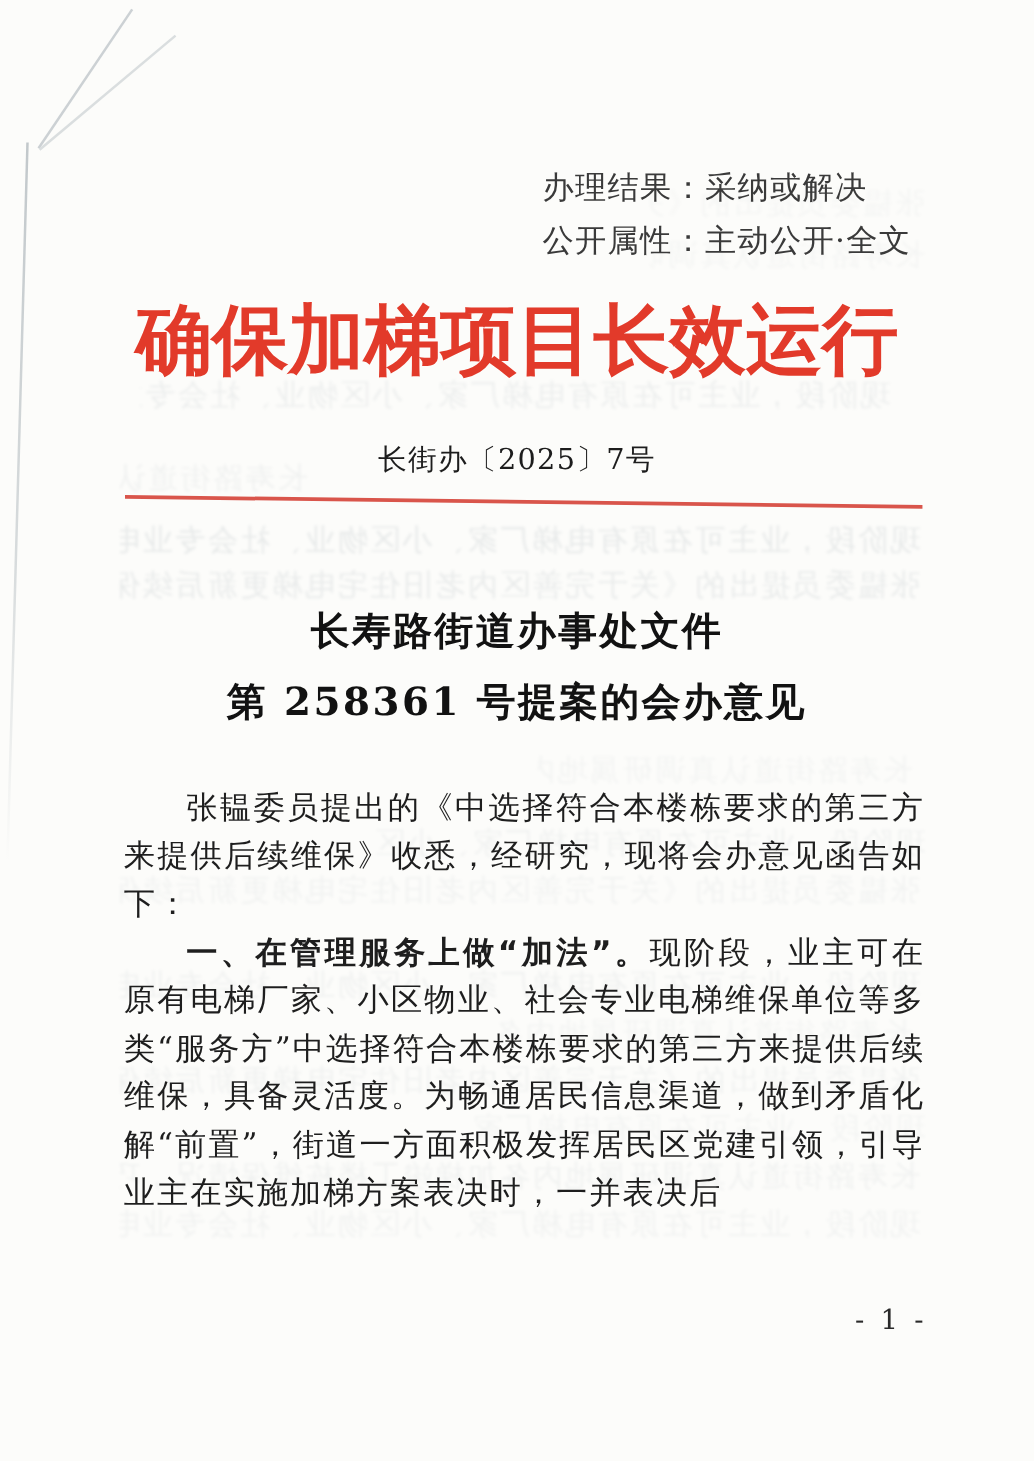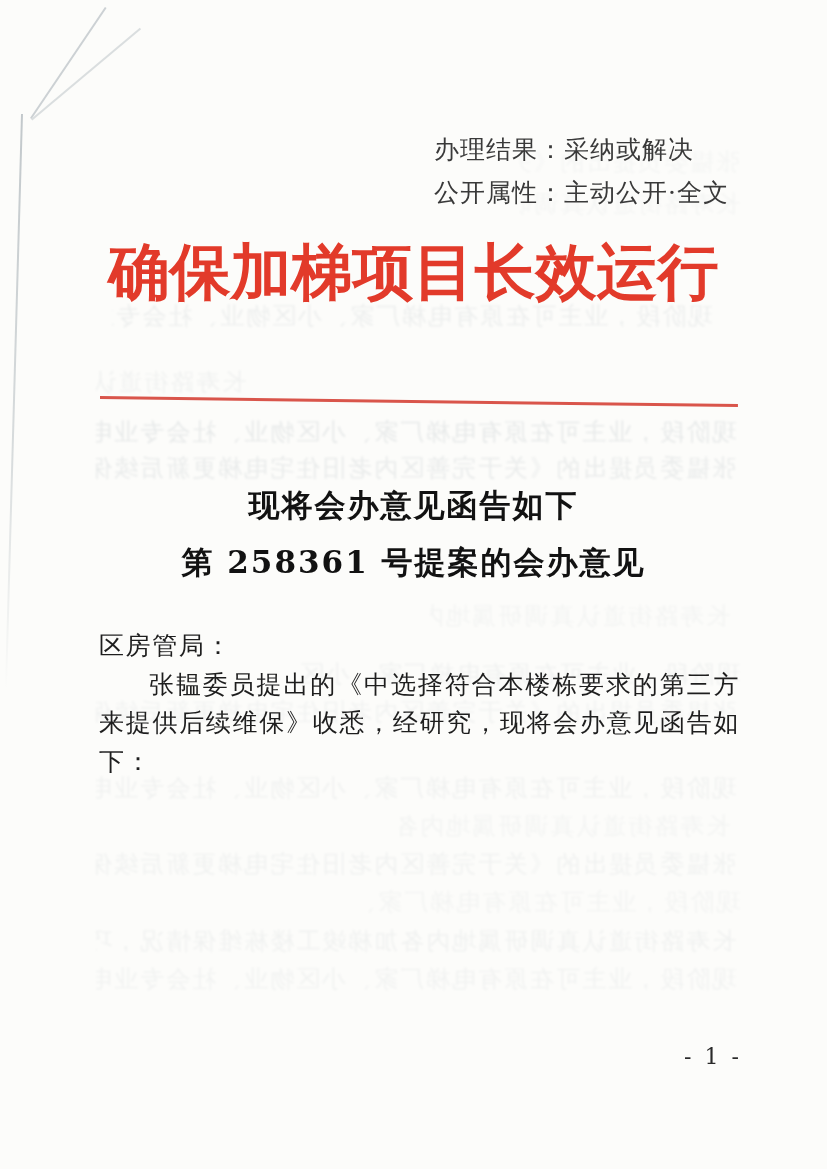--- a/index.html
+++ b/index.html
@@ -78,28 +78,29 @@
       <div class="ghost" style="top: 963px; left: 96px; width: 640px; opacity: 0.07;">现阶段，业主可在原有电梯厂家、小区物业、社会专业电梯维保单位等多类“服务方”中选择符合本楼栋要求的第三方来提供后续维保，具备灵活度。为畅通居民信息渠道，做到矛盾化解“前置”，街道一方面积极发挥居民区党建引领，引导业主在实施加梯方案表决时，一并表决后</div>
     </div>
 
   <div class="meta">
     <div>办理结果：采纳或解决</div>
     <div>公开属性：主动公开·全文</div>
   </div>
 
   <div class="masthead" style="color: rgb(226, 58, 42);">确保加梯项目长效运行</div>
 
+  <div class="docnum">长街办〔2025〕7号</div>
 
   <div class="redrule" style="background: rgb(217, 85, 75);"></div>
 
   <div class="doctitle">
-    <div>现将会办意见函告如下</div>
+    <div>长寿路街道办事处文件</div>
     <div>第 258361 号提案的会办意见</div>
   </div>
 
   <div class="body">
-    <p>区房管局：</p>
     <p class="indent">张韫委员提出的《中选择符合本楼栋要求的第三方来提供后续维保》收悉，经研究，现将会办意见函告如下：</p>
+    <p class="indent"><span class="lead">一、在管理服务上做“加法”。</span><span>现阶段，业主可在原有电梯厂家、小区物业、社会专业电梯维保单位等多类“服务方”中选择符合本楼栋要求的第三方来提供后续维保，具备灵活度。为畅通居民信息渠道，做到矛盾化解“前置”，街道一方面积极发挥居民区党建引领，引导业主在实施加梯方案表决时，一并表决后</span></p>
   </div>
 
   <div class="pagenum">- 1 -</div>
 
 </div>
 
 </body></html>

